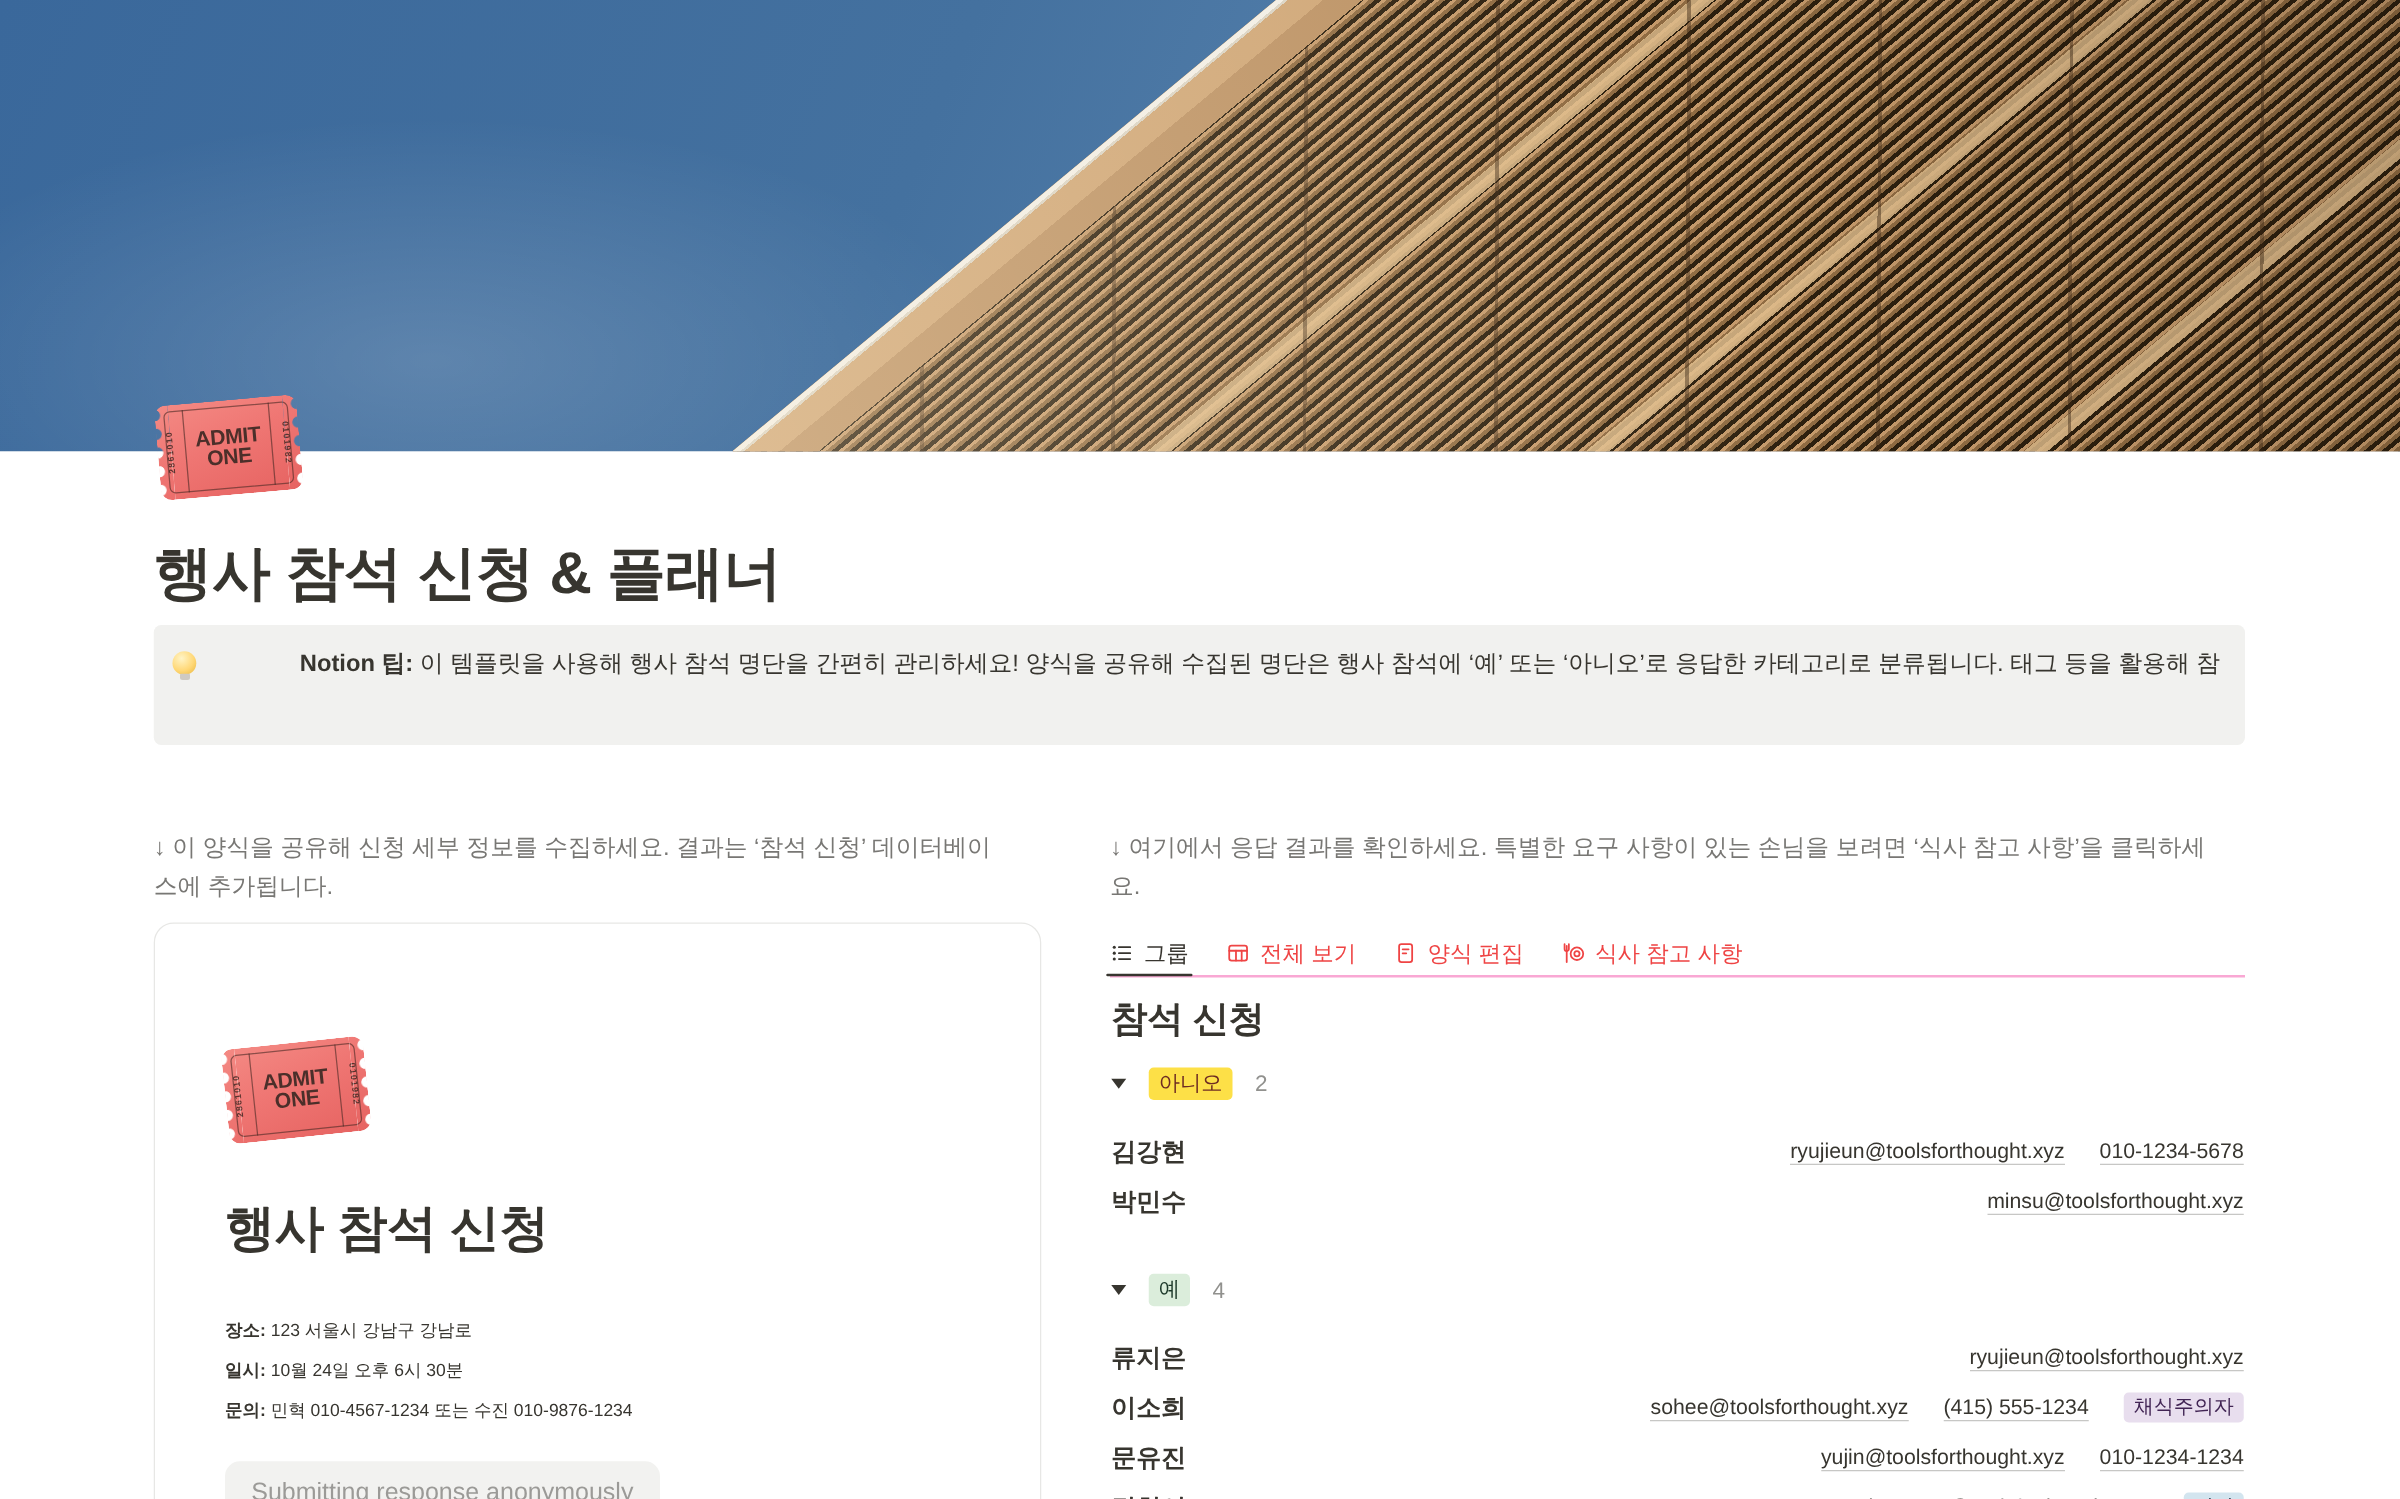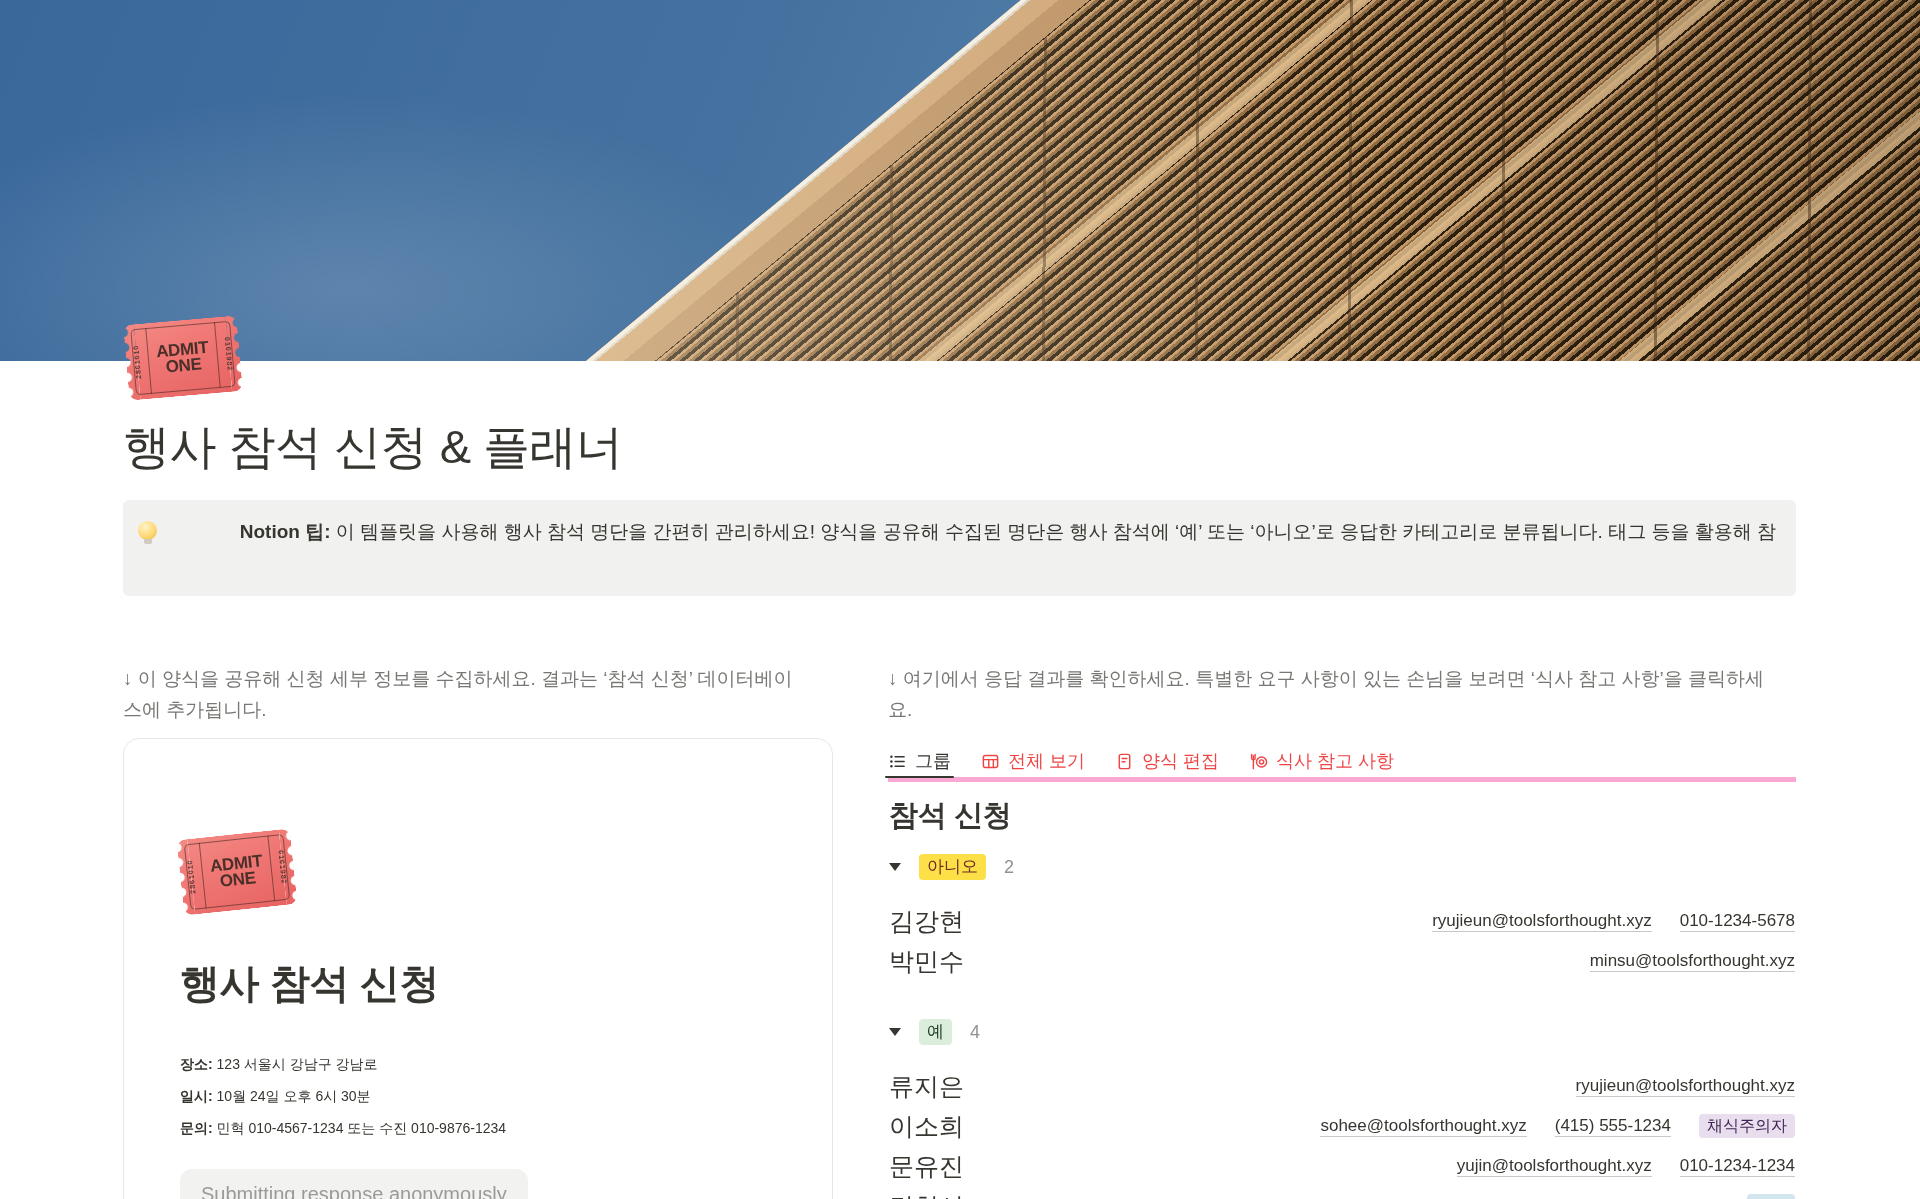--- a/index.html
+++ b/index.html
@@ -41,21 +41,21 @@
     font-size:7px; font-weight:700; letter-spacing:1px; color:#5A332E;
     writing-mode:vertical-rl; }
   .ticket-serial.left { transform:rotate(180deg); }
   .ticket-center { flex:1; display:flex; flex-direction:column; align-items:center; justify-content:center;
     border-left:1.6px solid rgba(70,40,35,.6); border-right:1.6px solid rgba(70,40,35,.6);
     margin:5px 0; font-weight:700; font-size:17px; line-height:.95; letter-spacing:-.3px; color:#4B2F2A; }
   .page-icon { left:126px; top:320px; transform:rotate(-5deg); }
   .form-ticket { left:56px; top:95px; transform:rotate(-6deg); }
 
   
-  .page-title { position:absolute; left:123px; top:417px; font-size:47px; font-weight:400; letter-spacing:-.5px; line-height:60px; }
+  .page-title { position:absolute; left:123px; top:428px; font-size:47px; font-weight:700; letter-spacing:-.5px; line-height:60px; }
 
   .callout { position:absolute; left:123px; top:500px; width:1673px; min-height:96px;
     background:#F1F1EF; border-radius:6px; padding:16px 20px 16px 15px; display:flex; gap:11px;justify-content:space-between; }
   .bulb { flex:none; width:19px; height:19px; margin-top:5px; border-radius:50%; position:relative;
     background:radial-gradient(circle at 38% 30%, #FFF4C6, #FFD877 55%, #E8B43A); }
   .bulb::after { content:""; position:absolute; left:5.5px; bottom:-4px; width:8px; height:5px;
     background:#CFCAC2; border-radius:1px 1px 2px 2px; }
   .callout-text { font-size:19px; line-height:31px; color:#37352F; }
   .callout-text b { font-weight:700; }
 
@@ -69,21 +69,21 @@
   .form-card { position:absolute; left:0; top:75px; width:710px; height:620px;
     border:1px solid #E7E7E5; border-radius:16px; background:#fff; }
   .form-heading { position:absolute; left:56px; top:219px; font-size:40px; font-weight:700; letter-spacing:-.4px; line-height:50px; }
   .form-details { position:absolute; left:56px; top:309px; font-size:14px; line-height:32px; }
   .form-details b { font-weight:700; }
   .anon-note { position:absolute; left:56px; top:430px; background:#F2F2F0; border-radius:12px;
     padding:14px 21px; font-size:20px; color:#9B9A97; }
 
   
   .tabbar { position:absolute; left:0; top:82px; width:908px; height:37px;
-    border-bottom:5px solid #f9a8d4; display:flex; align-items:center; gap:30px; }
+    border-bottom:2px solid #f9a8d4; display:flex; align-items:center; gap:30px; }
   .tab { position:relative; height:100%; display:flex; align-items:center; gap:8px;
     font-size:18px; color:#ef4444; cursor:pointer; }
   .tab svg { stroke:currentColor; fill:none; stroke-width:1.5; stroke-linecap:round; }
   .tab.active { color:#37352F; font-weight:500; }
   .tab.active::after { content:""; position:absolute; left:-3px; right:-3px; bottom:-1px; height:2.5px;
     background:#37352F; border-radius:2px; }
 
   .db-title { position:absolute; left:1px; top:133px; font-size:29px; font-weight:700; letter-spacing:-.3px; }
 
   
@@ -92,21 +92,21 @@
   .toggle { width:0; height:0; border-left:6px solid transparent; border-right:6px solid transparent;
     border-top:8px solid #37352F; }
   .group-badge { font-size:17px; padding:2px 8px; border-radius:4px; line-height:22px; }
   .badge-no  { background:#fde047; color:#6E2B23; }
   .badge-yes { background:#DBEDDB; color:#1C3829; }
   .group-count { font-size:18px; color:#91918E; }
 
   .rows { position:absolute; left:1px; width:906px; }
   .r1 { top:238px; } .r2 { top:403px; }
   .row { height:40px; display:flex; align-items:center; }
-  .row-name { font-size:25px; font-weight:400; color:#37352F; }
+  .row-name { font-size:20px; font-weight:700; color:#37352F; }
   .row-right { margin-left:auto; display:flex; align-items:center; gap:28px; }
   .row-link { font-size:17px; color:#37352F; border-bottom:1.5px solid rgba(55,53,47,.28); line-height:21px; }
   .row-tag { font-size:16px; padding:2px 8px; border-radius:4px; line-height:20px; }
   .tag-purple { background:#E8DEEE; color:#412454; }
   .tag-blue   { background:#D3E5EF; color:#183347; }
 </style>
 </head>
 <body>
 
 <div class="cover">

